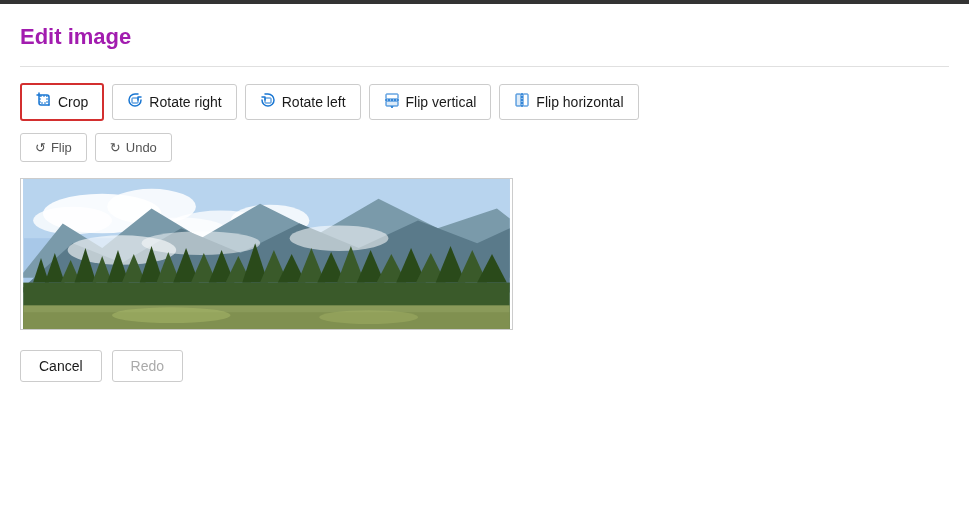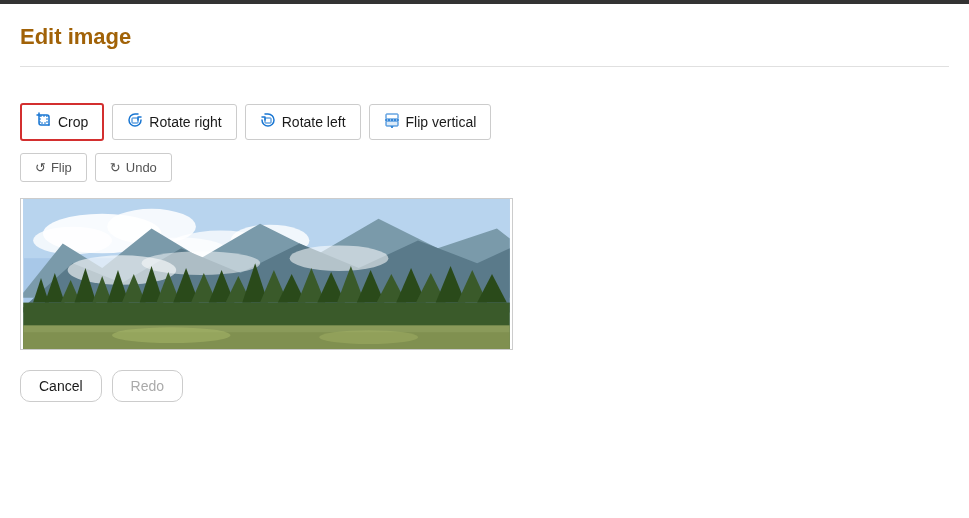--- a/index.html
+++ b/index.html
@@ -15,21 +15,21 @@
       height: 4px;
       background: #333;
     }
     .page-container {
       padding: 20px 20px 20px 20px;
     }
     .page-title {
       font-size: 22px;
       font-weight: 600;
       margin-bottom: 16px;
-      color: #a16207;
+      color: #a21caf;
     }
     .divider {
       height: 1px;
       background: #e0e0e0;
       margin-bottom: 16px;
     }
     .toolbar-row {
       display: flex;
       align-items: center;
       gap: 8px;
@@ -41,21 +41,20 @@
       align-items: center;
       gap: 6px;
       padding: 7px 14px;
       border: 1px solid #ccc;
       background: #fff;
       border-radius: 3px;
       cursor: pointer;
       font-size: 14px;
       color: #1a1a1a;
       white-space: nowrap;
-      margin-top: 20px;
     }
     .tool-btn.active {
       border: 2px solid #d32f2f;
       color: #1a1a1a;
     }
     .tool-btn .btn-icon {
       color: #1976d2;
       font-size: 16px;
     }
     .action-row {
@@ -91,21 +90,21 @@
     }
     .footer-row {
       display: flex;
       align-items: center;
       gap: 10px;
     }
     .footer-btn {
       padding: 7px 18px;
       border: 1px solid #ccc;
       background: #fff;
-      border-radius: 10px;
+      border-radius: 3px;
       cursor: pointer;
       font-size: 14px;
       color: #1a1a1a;
     }
     .footer-btn.save {
       color: #aaa;
       cursor: default;
     }
   </style>
 </head>
@@ -157,20 +156,30 @@
         <svg width="16" height="16" viewBox="0 0 16 16" fill="none" xmlns="http://www.w3.org/2000/svg">
           <rect x="2" y="2" width="12" height="5" rx="0.5" stroke="#1976d2" stroke-width="1" fill="none"></rect>
           <rect x="2" y="9" width="12" height="5" rx="0.5" stroke="#1976d2" stroke-width="1" fill="#1976d2" fill-opacity="0.15"></rect>
           <line x1="1" y1="8" x2="15" y2="8" stroke="#1976d2" stroke-width="1.5" stroke-dasharray="2 1"></line>
           <polyline points="7,14 8,16 9,14" stroke="#1976d2" stroke-width="1" fill="none"></polyline>
         </svg>
       </span>
       <span>Flip vertical</span>
     </button>
 
+    <button class="tool-btn">
+      <span class="btn-icon">
+        <svg width="16" height="16" viewBox="0 0 16 16" fill="none" xmlns="http://www.w3.org/2000/svg">
+          <rect x="9" y="2" width="5" height="12" rx="0.5" stroke="#1976d2" stroke-width="1" fill="none"></rect>
+          <rect x="2" y="2" width="5" height="12" rx="0.5" stroke="#1976d2" stroke-width="1" fill="#1976d2" fill-opacity="0.15"></rect>
+          <line x1="8" y1="1" x2="8" y2="15" stroke="#1976d2" stroke-width="1.5" stroke-dasharray="2 1"></line>
+        </svg>
+      </span>
+      <span>Flip horizontal</span>
+    </button>
   </div>
 
   <div class="action-row">
     <button class="action-btn">
       <span style="font-size:13px;">↺</span>
       <span>Flip</span>
     </button>
     <button class="action-btn">
       <span style="font-size:13px;">↻</span>
       <span>Undo</span>

